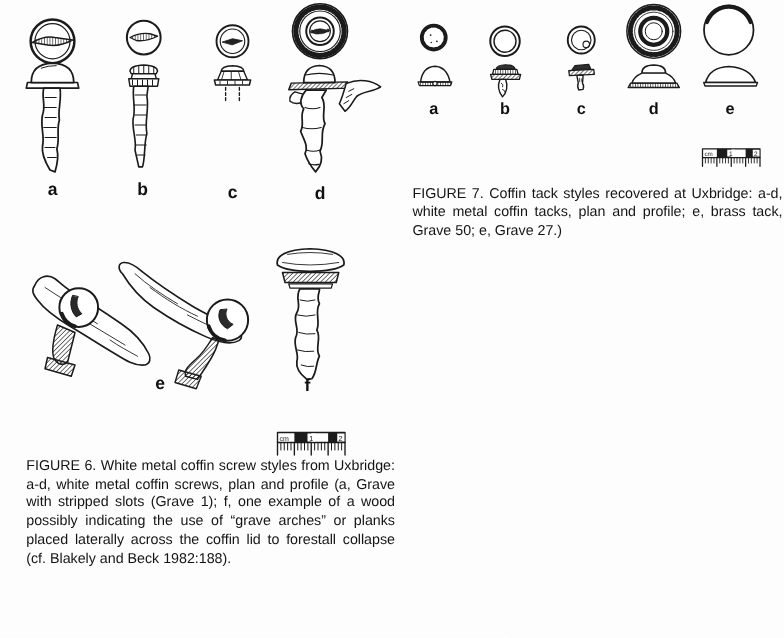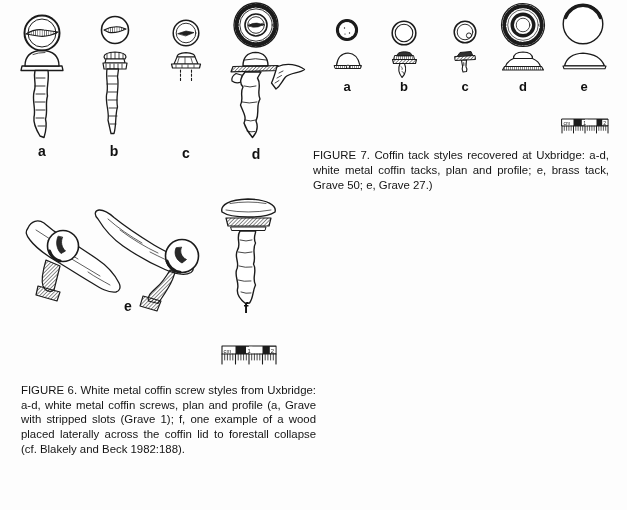--- a/index.html
+++ b/index.html
@@ -30,22 +30,22 @@
     font-family:"Liberation Sans", sans-serif;
   }
   .caption .cl{
     text-align:justify;
     text-align-last:justify;
     white-space:normal;
   }
   .caption .cl.last{
     text-align-last:left;
   }
-  #cap7{left:313px;top:148px;width:296px;line-height:15.2px;}
-  #cap6{left:21px;top:383px;width:295px;line-height:14.7px;}
+  #cap7{left:330px;top:148px;width:296px;line-height:15.2px;}
+  #cap6{left:21px;top:366px;width:295px;line-height:14.7px;}
 </style>
 </head>
 <body>
 
 <div class="page">
 
   <svg class="abs" style="left:0;top:0" width="320" height="168" viewBox="0 0 320 168">
     <defs>
       <pattern id="d2a" width="2.4" height="2.4" patternUnits="userSpaceOnUse" patternTransform="rotate(45)">
         <line x1="0" y1="0" x2="0" y2="2.4" stroke="#1b1b1b" stroke-width="1"></line>
@@ -256,17 +256,18 @@
   <div class="caption" id="cap7">
     <div class="cl">FIGURE 7. Coffin tack styles recovered at Uxbridge: a-d,</div>
     <div class="cl">white metal coffin tacks, plan and profile; e, brass tack,</div>
     <div class="cl last">Grave 50; e, Grave 27.)</div>
   </div>
 
   <div class="caption" id="cap6">
     <div class="cl">FIGURE 6. White metal coffin screw styles from Uxbridge:</div>
     <div class="cl">a-d, white metal coffin screws, plan and profile (a, Grave</div>
     <div class="cl">with stripped slots (Grave 1); f, one example of a wood</div>
+    <div class="cl">possibly indicating the use of “grave arches” or planks</div>
     <div class="cl">placed laterally across the coffin lid to forestall collapse</div>
     <div class="cl last">(cf. Blakely and Beck 1982:188).</div>
   </div>
 
 </div>
 
 </body></html>

